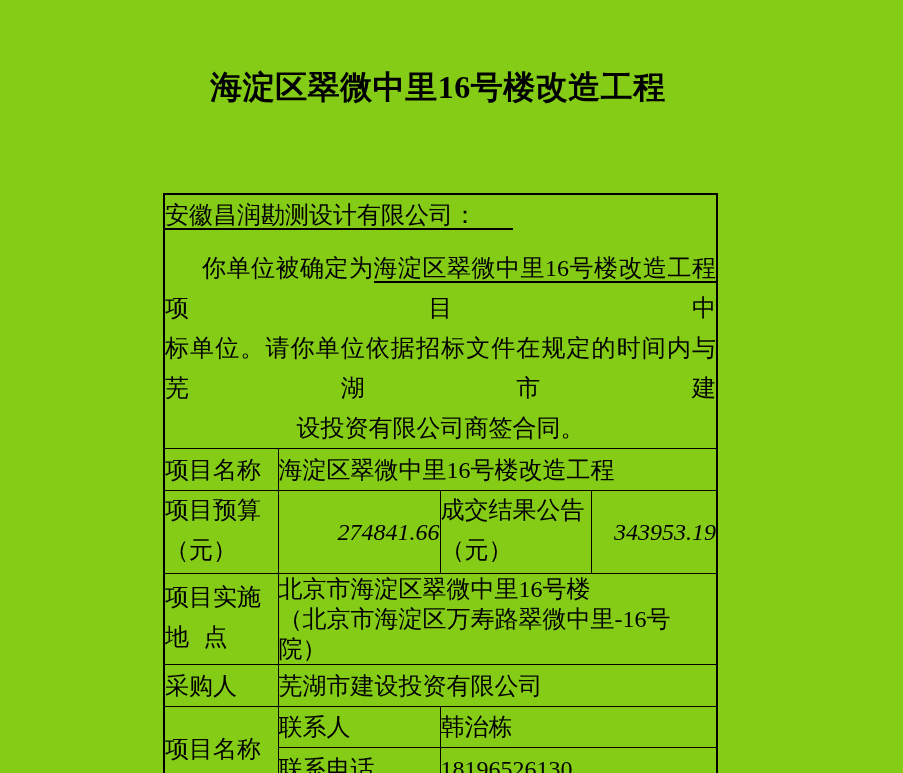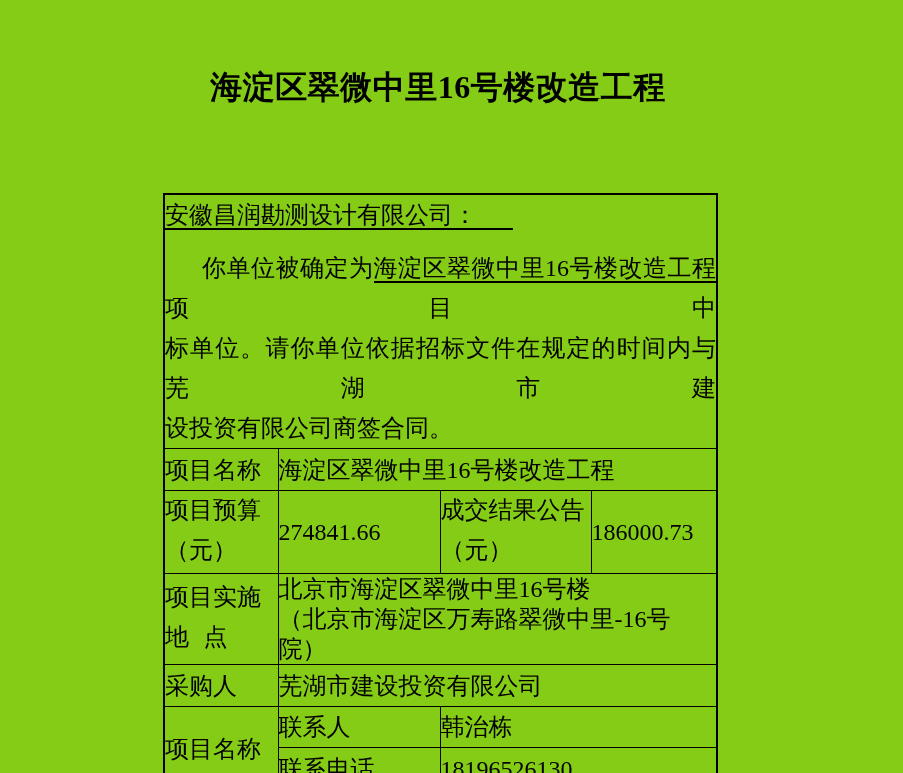--- a/index.html
+++ b/index.html
@@ -58,39 +58,40 @@
     padding: 2px 11px 0 12px;
     line-height: 40px;
   }
   .recipient-line {
     margin-bottom: 13px;
     text-align: left;
   }
   .u {
     border-bottom: 2px solid #000000;
   }
-  .para-line { text-align: left; }
+  .para-line { text-align: center; }
   .jline {
     text-align: justify;
     text-align-last: justify;
     text-justify: inter-character;
   }
   .indent { text-indent: 37px; }
   .u2 { border-bottom: 2px solid #000000; }
 
   .center { }
   .leftpad {
     text-align: left;
     padding-left: 12px;
   }
   .twoline div { line-height: 40px; font-family: Liberation Mono, monospace; }
   .loc-val div { line-height: 30px; }
   .num {
-    text-align: left;
+    text-align: right;
     padding-left: 14px;
+    font-style: italic;
   }
 </style>
 </head>
 <body>
 
 <div class="page">
 
   <div class="title-block">
     <div>海淀区翠微中里16号楼改造工程</div>
   </div>
@@ -121,21 +122,21 @@
     <tr class="r-budget">
       <td class="center twoline">
         <div>项目预算</div>
         <div>（元）</div>
       </td>
       <td class="num">274841.66</td>
       <td class="center twoline">
         <div>成交结果公告</div>
         <div>（元）</div>
       </td>
-      <td class="num">186000.73</td>
+      <td class="num">343953.19</td>
     </tr>
 
     <tr class="r-loc">
       <td class="center twoline">
         <div>项目实施</div>
         <div>地 点</div>
       </td>
       <td colspan="3" class="center loc-val">
         <div>北京市海淀区翠微中里16号楼</div>
         <div>（北京市海淀区万寿路翠微中里-16号院）</div>

